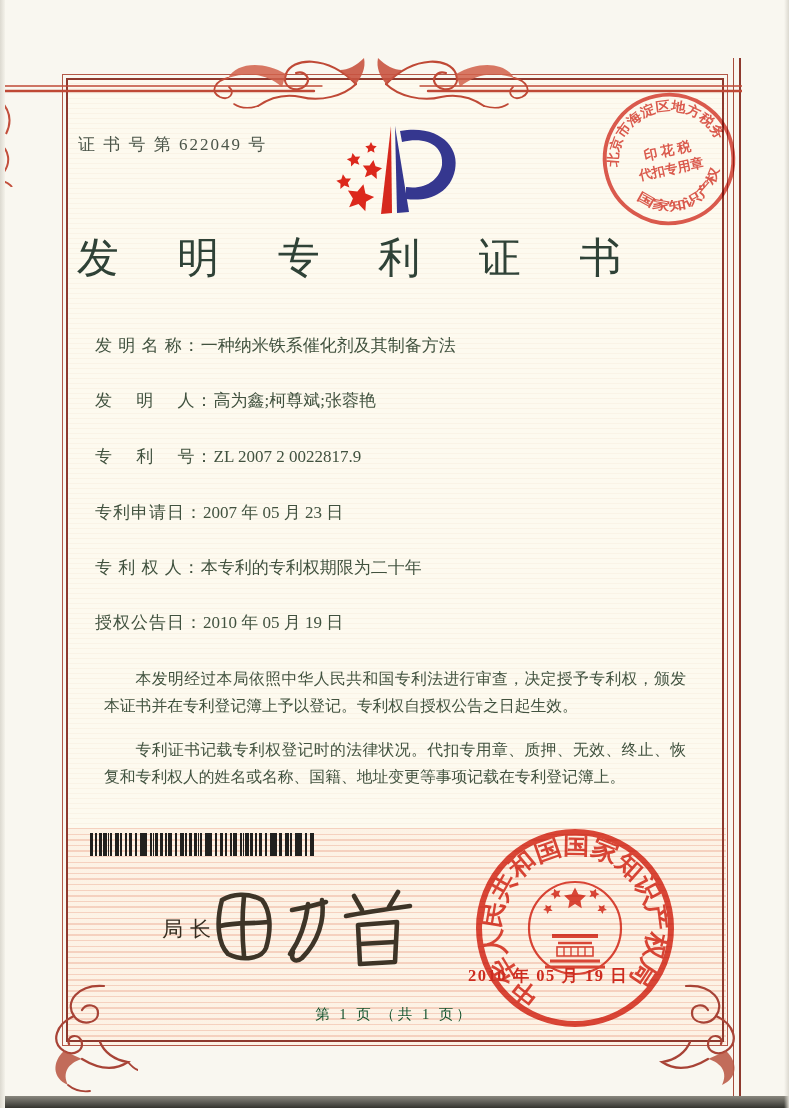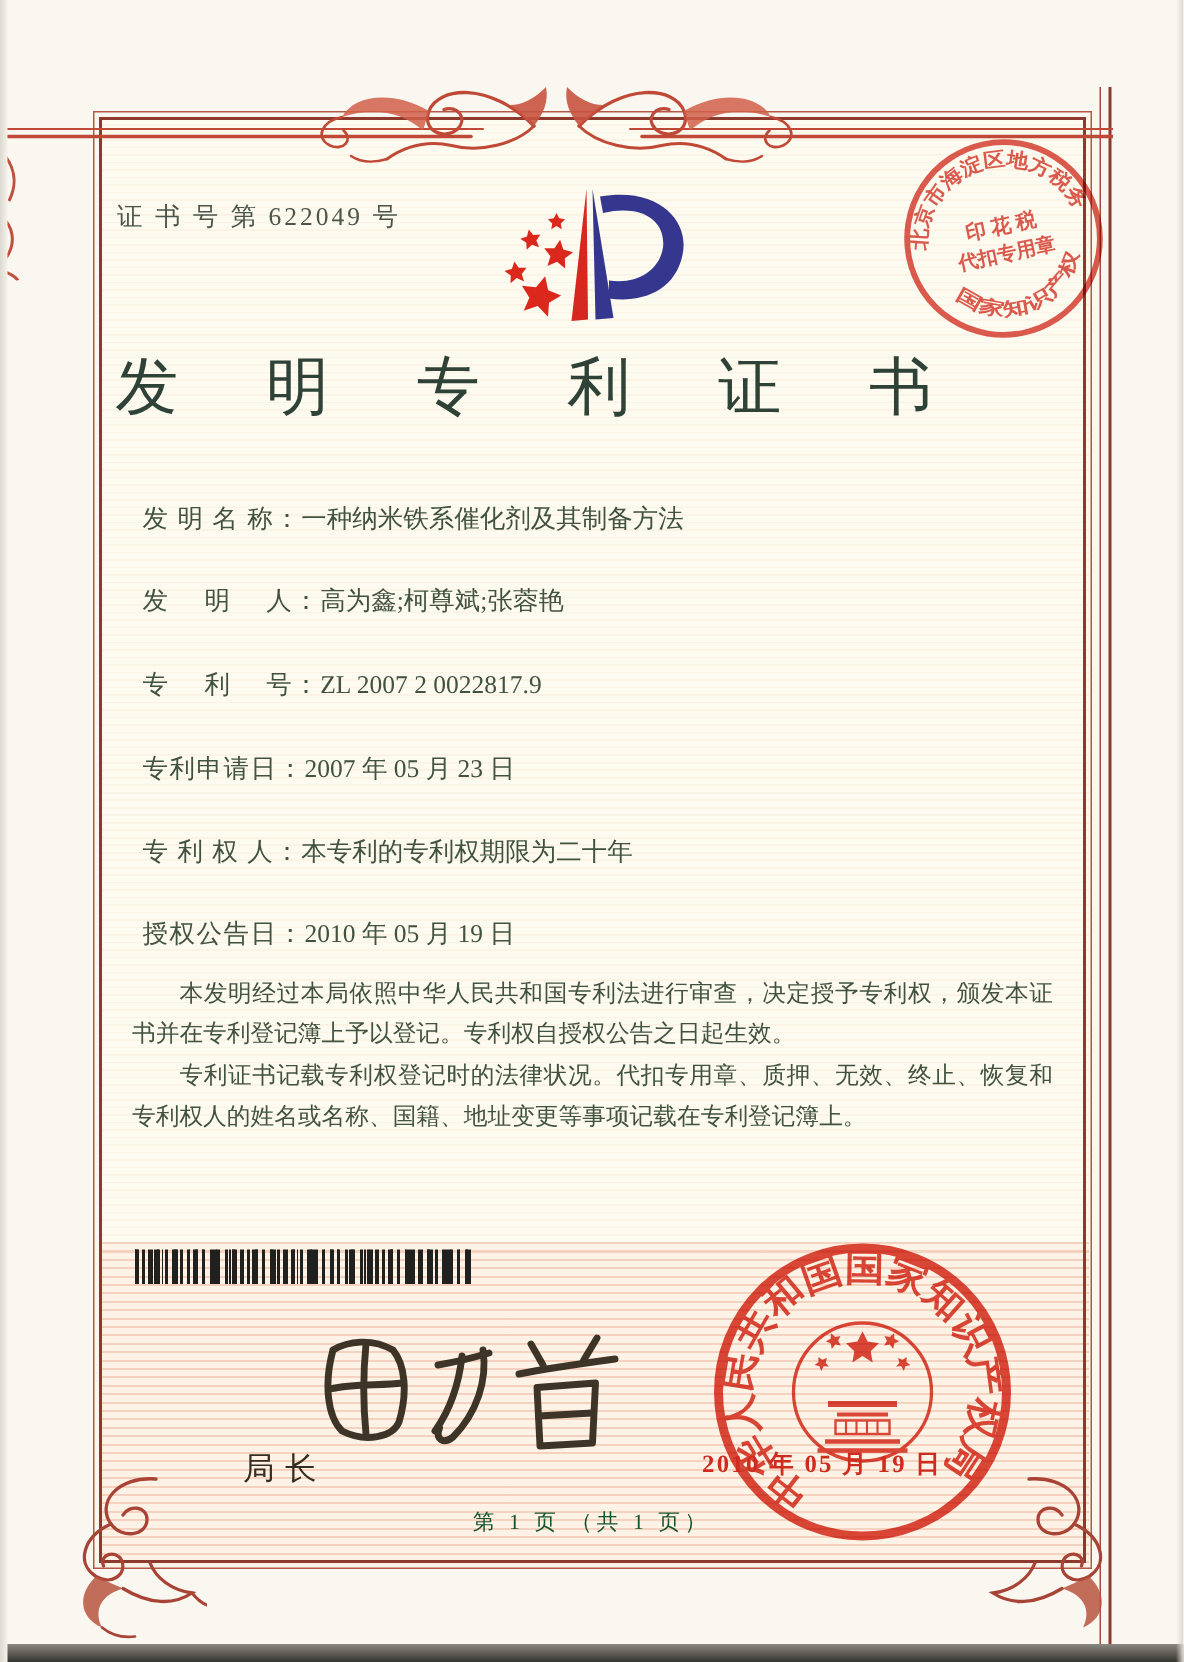--- a/index.html
+++ b/index.html
@@ -39,29 +39,29 @@
 
   .cert-no{left:78px;top:112px;font-size:17px;letter-spacing:2px;color:#4b5549;z-index:4;margin-top:21px;}
   .logo{left:316px;top:116px;z-index:4;}
   .title{
     left:0;width:698px;top:230px;text-align:center;z-index:4;
     font-size:42px;color:#2f4237;letter-spacing:24px;text-indent:24px;font-weight:500;
   }
   .row{left:95px;width:610px;font-size:17px;white-space:nowrap;z-index:4;color:#41523f;}
   .row .lbl{letter-spacing:1px;}
   .paras{left:88px;top:649px;width:614px;z-index:4;}
-  .paras p{margin:0;text-indent:2em;font-size:15.8px;line-height:27.4px;text-align:justify;color:#41523f;}
+  .paras p{margin:16px;text-indent:2em;font-size:15.8px;line-height:27.4px;text-align:justify;color:#41523f;}
   .barcode{
     left:90px;top:833px;width:224px;height:23px;z-index:4;
     background-image:
       repeating-linear-gradient(90deg,#20201e 0 2px,transparent 2px 5px),
       repeating-linear-gradient(90deg,#20201e 0 1px,transparent 1px 9px),
       repeating-linear-gradient(90deg,#20201e 0 3px,transparent 3px 13px);
   }
-  .signer-label{left:162px;top:965px;font-size:21px;letter-spacing:7px;color:#352d20;z-index:4;}
+  .signer-label{left:162px;top:915px;font-size:21px;letter-spacing:7px;color:#352d20;z-index:4;}
   .signature{left:204px;top:870px;z-index:4;}
   .visually-hidden{position:absolute;width:1px;height:1px;overflow:hidden;clip:rect(0 0 0 0);white-space:nowrap;}
 
   .main-seal{left:472px;top:825px;width:206px;height:206px;mix-blend-mode:multiply;opacity:.92;}
   .seal-date{left:468px;top:965px;font-size:16.5px;font-weight:600;letter-spacing:1.5px;color:#cd2c1f;z-index:6;white-space:nowrap;}
   .tax-seal{left:596px;top:86px;width:146px;height:146px;transform:rotate(-12deg);mix-blend-mode:multiply;opacity:.88;}
 
   .footer{left:0;width:789px;top:1005px;text-align:center;font-size:14.5px;letter-spacing:3px;color:#14532d;z-index:4;}
 </style>
 </head>

